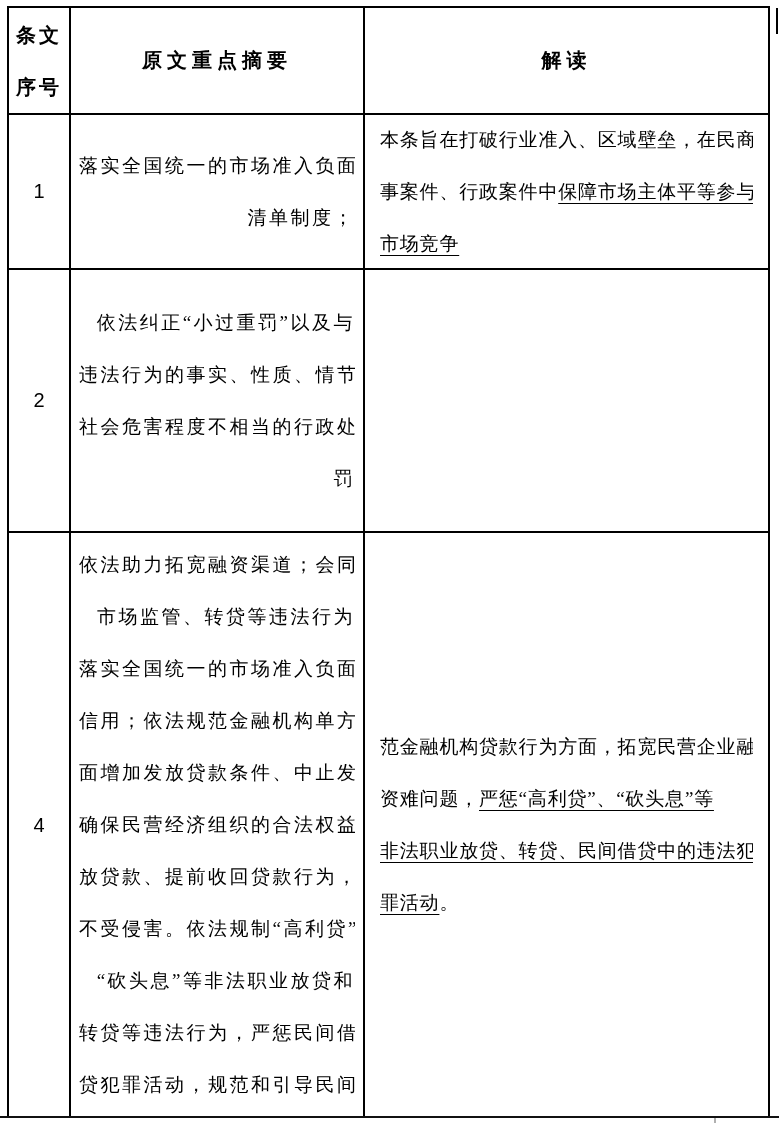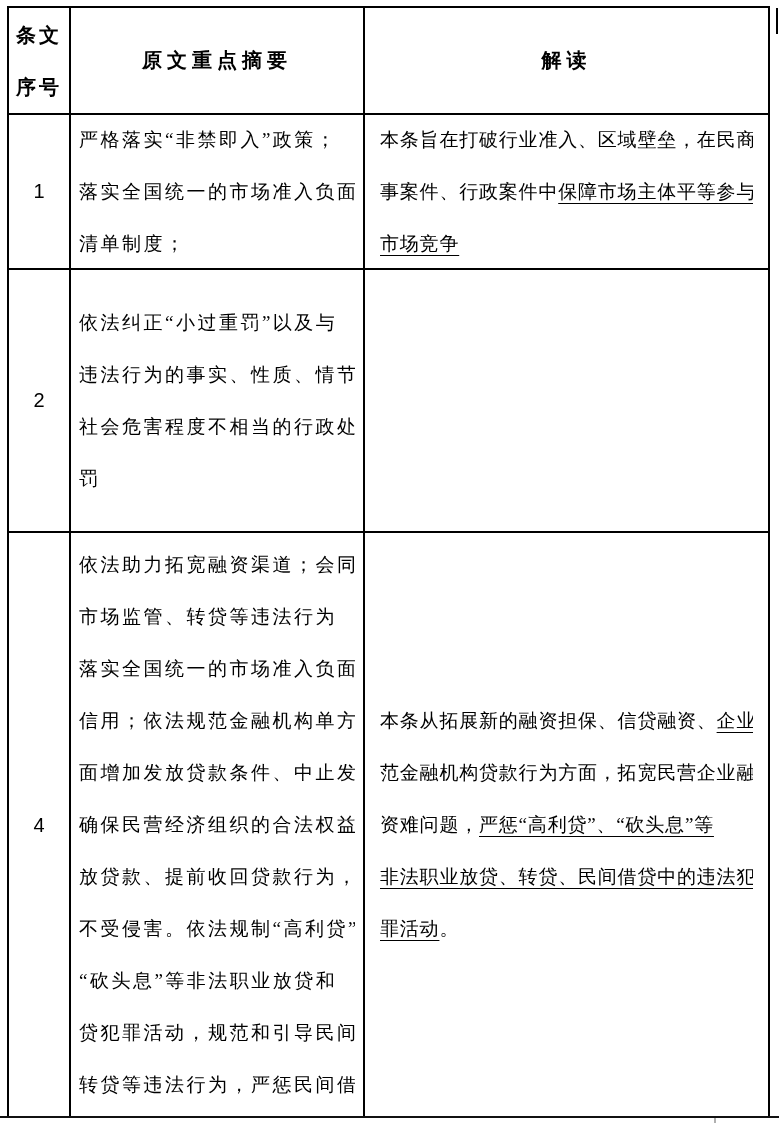--- a/index.html
+++ b/index.html
@@ -30,20 +30,21 @@
     display:flex;align-items:center;justify-content:center;
     box-sizing:border-box;
   }
   .c-sum{
     width:294px;flex:0 0 294px;border-right:2px solid #000;
     box-sizing:border-box;
     padding:0 8px;
     display:flex;flex-direction:column;justify-content:center;
     font-size:19px;letter-spacing:2.5px;
     overflow:hidden;
+    text-align:right;
   }
   .c-int{
     flex:1 1 auto;
     box-sizing:border-box;
     padding:0 15px;
     display:flex;flex-direction:column;justify-content:center;
     font-size:19px;letter-spacing:0.8px;
     overflow:hidden;
   }
   .line{height:52px;line-height:52px;white-space:nowrap;overflow:hidden;flex:0 0 52px;}
@@ -88,21 +89,20 @@
       <div class="c-int hdr hdr-cell">
         <div class="hline">解读</div>
       </div>
     </div>
 
     <div id="table-body" style="display:contents;"><div class="trow body-row-0">
           <div class="c-num">
             <span class="article-number">1</span>
           </div>
           <div class="c-sum">
-            <div class="line"><span class="">严格落实“非禁即入”政策；</span></div>
             <div class="line"><span class="">落实全国统一的市场准入负面</span></div>
             <div class="line"><span class="">清单制度；</span></div>
           </div>
           <div class="c-int">
             <div class="line"><span class="">本条旨在打破行业准入、区域壁垒，在民商</span></div>
             <div class="line"><span class="">事案件、行政案件中</span><span class="u">保障市场主体平等参与</span></div>
             <div class="line"><span class="u">市场竞争</span></div>
           </div>
         </div><div class="trow body-row-1">
           <div class="c-num">
@@ -121,25 +121,24 @@
           <div class="c-sum">
             <div class="line"><span class="">依法助力拓宽融资渠道；会同</span></div>
             <div class="line"><span class="">市场监管、转贷等违法行为</span></div>
             <div class="line"><span class="">落实全国统一的市场准入负面</span></div>
             <div class="line"><span class="">信用；依法规范金融机构单方</span></div>
             <div class="line"><span class="">面增加发放贷款条件、中止发</span></div>
             <div class="line"><span class="">确保民营经济组织的合法权益</span></div>
             <div class="line"><span class="">放贷款、提前收回贷款行为，</span></div>
             <div class="line"><span class="">不受侵害。依法规制“高利贷”、</span></div>
             <div class="line"><span class="">“砍头息”等非法职业放贷和</span></div>
+            <div class="line"><span class="">转贷等违法行为，严惩民间借</span></div>
             <div class="line"><span class="">贷犯罪活动，规范和引导民间</span></div>
-            <div class="line"><span class="">转贷等违法行为，严惩民间借</span></div>
           </div>
           <div class="c-int">
-            <div class="line"><span class="">本条从拓展新的融资担保、信贷融资、</span><span class="u">企业</span></div>
             <div class="line"><span class="">范金融机构贷款行为方面，拓宽民营企业融</span></div>
             <div class="line"><span class="">资难问题，</span><span class="u">严惩“高利贷”、“砍头息”等</span></div>
             <div class="line"><span class="u">非法职业放贷、转贷、民间借贷中的违法犯</span></div>
             <div class="line"><span class="u">罪活动</span><span class="">。</span></div>
           </div>
         </div></div>
 
   </div>
 
   <div class="page-cut-line"></div>

